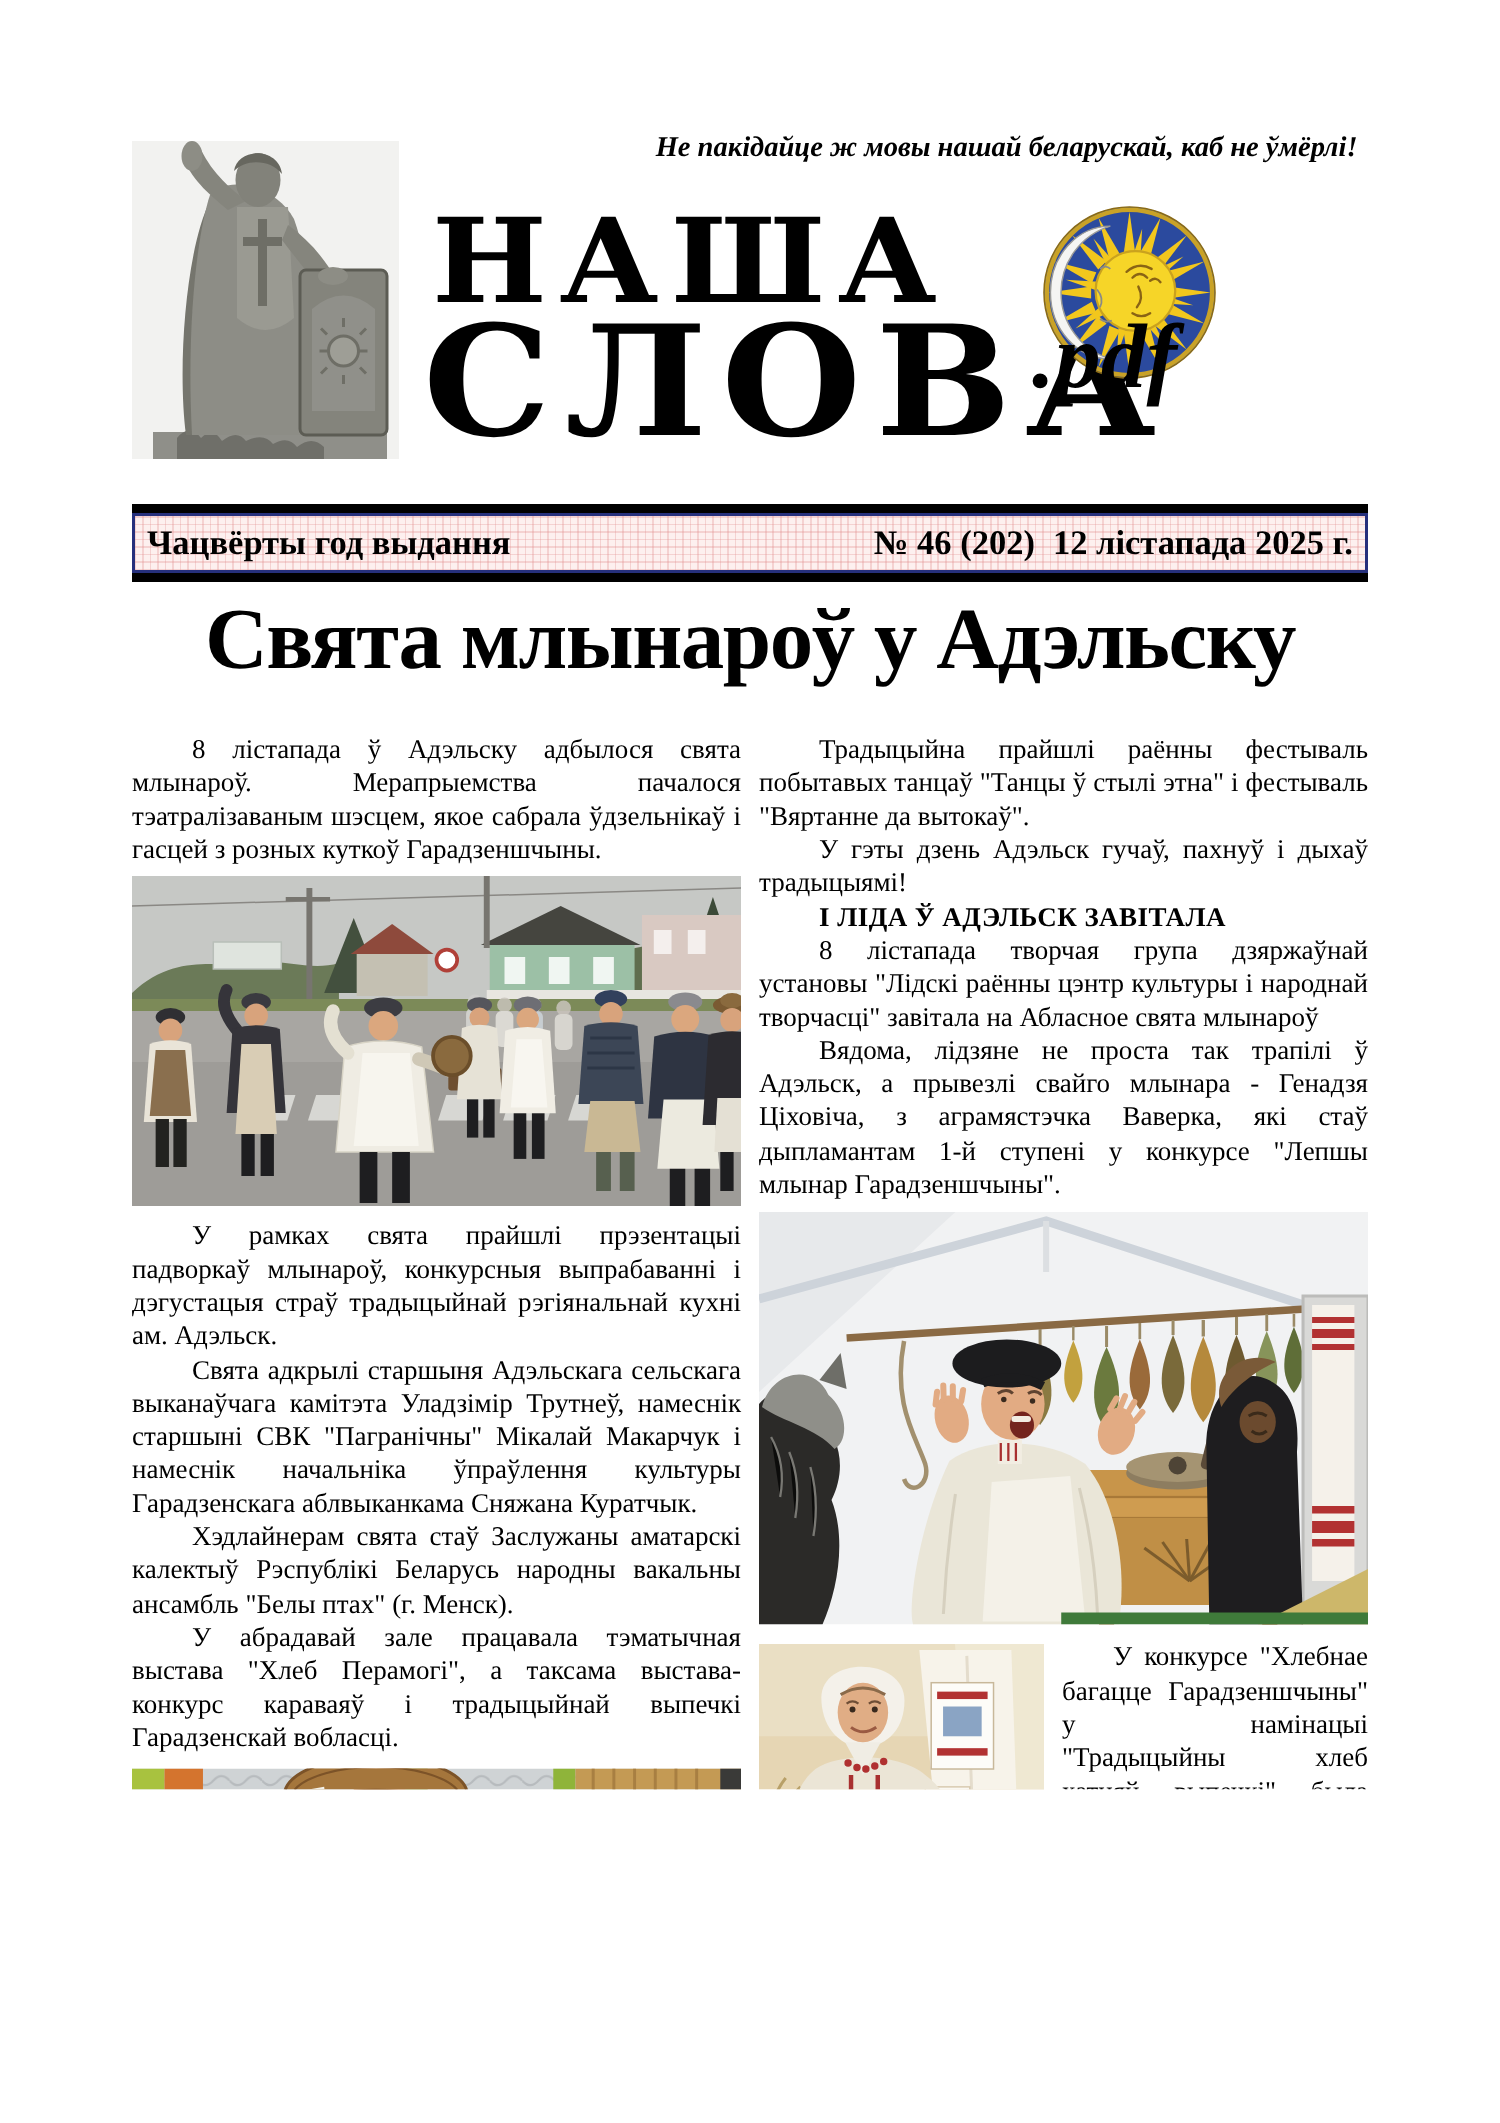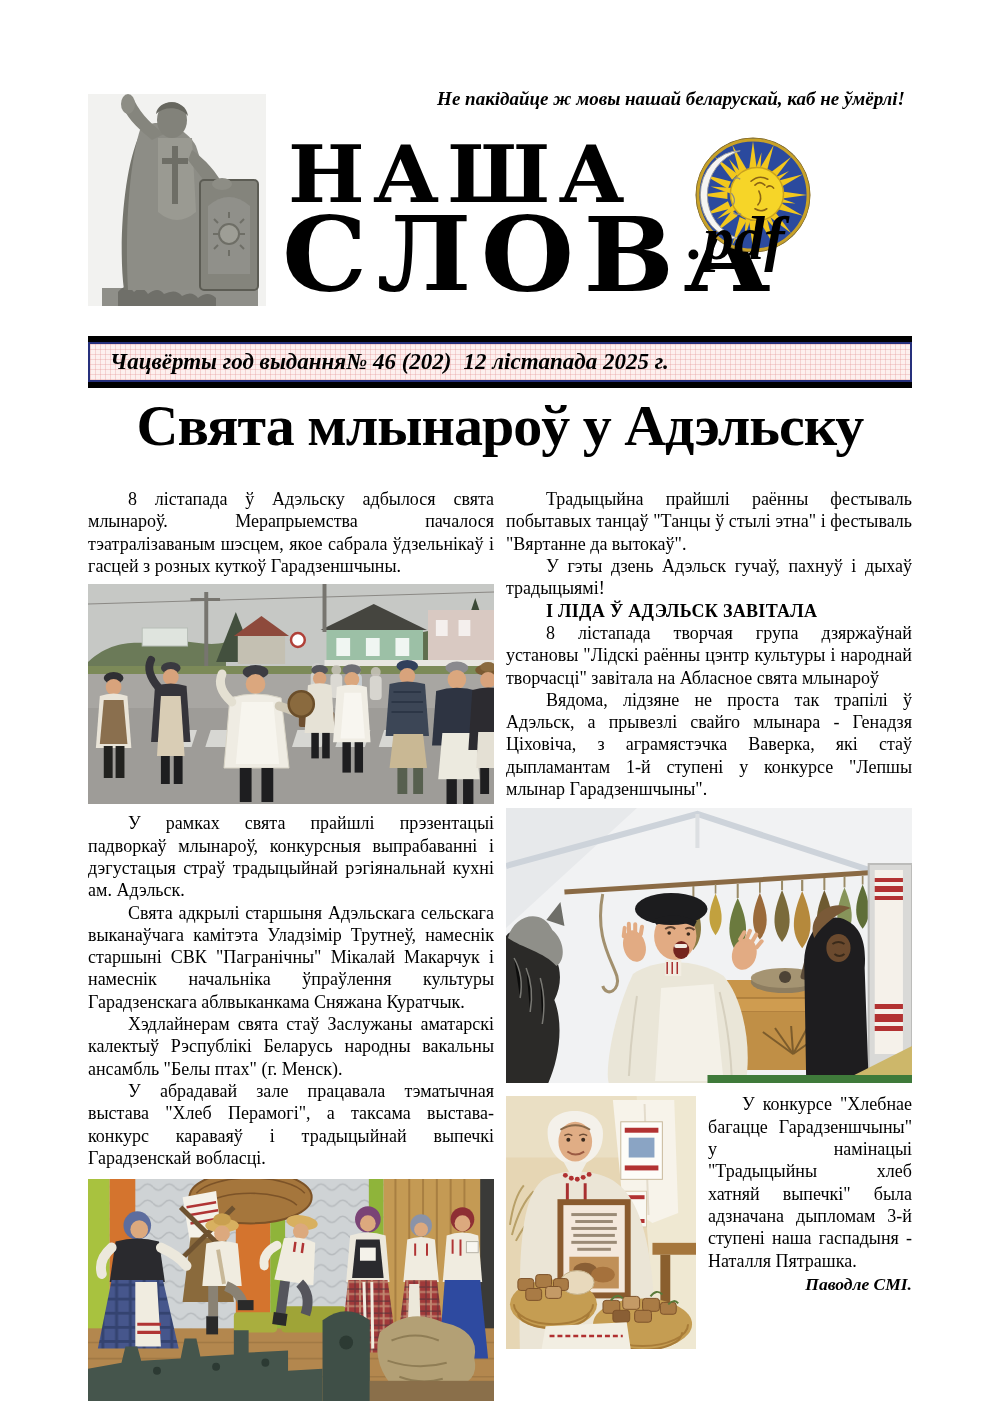--- a/index.html
+++ b/index.html
@@ -1,16 +1,16 @@
 <!DOCTYPE html>
 <html><head>
 <meta charset="utf-8">
 <style>
   html,body{margin:0;padding:0;background:#ffffff;}
-  .page{position:relative;width:1000px;height:1415px;background:#fff;margin:0 auto;overflow:hidden;
+  .page{position:relative;width:1000px;height:1193px;background:#fff;margin:0 auto;overflow:hidden;
         font-family:"Liberation Serif",serif;color:#000;}
 
   
   .motto{position:absolute;top:86px;right:95px;text-align:right;font-weight:bold;font-style:italic;
          font-size:19px;line-height:1.32;}
   .motto .sig{letter-spacing:1px;word-spacing:9px;}
 
   .masthead{position:absolute;left:88px;top:92px;width:824px;height:220px;}
   .statue{position:absolute;left:0;top:2px;width:178px;height:214px;}
   .mast-w1{position:absolute;left:200px;top:44px;font-family:"DejaVu Serif",serif;font-weight:bold;
@@ -21,21 +21,21 @@
            font-weight:bold;font-size:61px;line-height:1;}
   .logo{position:absolute;left:606px;top:44px;width:118px;height:118px;}
 
   
   .infobar{position:absolute;left:88px;top:336px;width:824px;height:52px;box-sizing:border-box;
            border-top:6px solid #000;border-bottom:6px solid #000;}
   .infobar-inner{height:100%;box-sizing:border-box;border:2px solid #26307c;
       background-color:#fdf0ef;
       background-image:repeating-linear-gradient(0deg,rgba(225,140,140,.30) 0 1px,transparent 1px 5px),
                        repeating-linear-gradient(90deg,rgba(225,140,140,.30) 0 1px,transparent 1px 5px);
-      display:flex;align-items:center;justify-content:flex-start;padding:0 20px;font-style:italic;}
+      display:flex;align-items:center;justify-content:space-between;padding:0 8px;}
   .infobar-inner span{font-weight:bold;font-size:23px;}
   .issue-date .date{margin-left:12px;}
 
   
   .headline{position:absolute;left:88px;top:396px;width:824px;text-align:center;
             font-weight:bold;font-size:58px;line-height:1.05;letter-spacing:-1px;white-space:nowrap;}
 
   
   .columns{position:absolute;left:88px;top:488px;width:824px;display:grid;
            grid-template-columns:406px 406px;column-gap:12px;}

